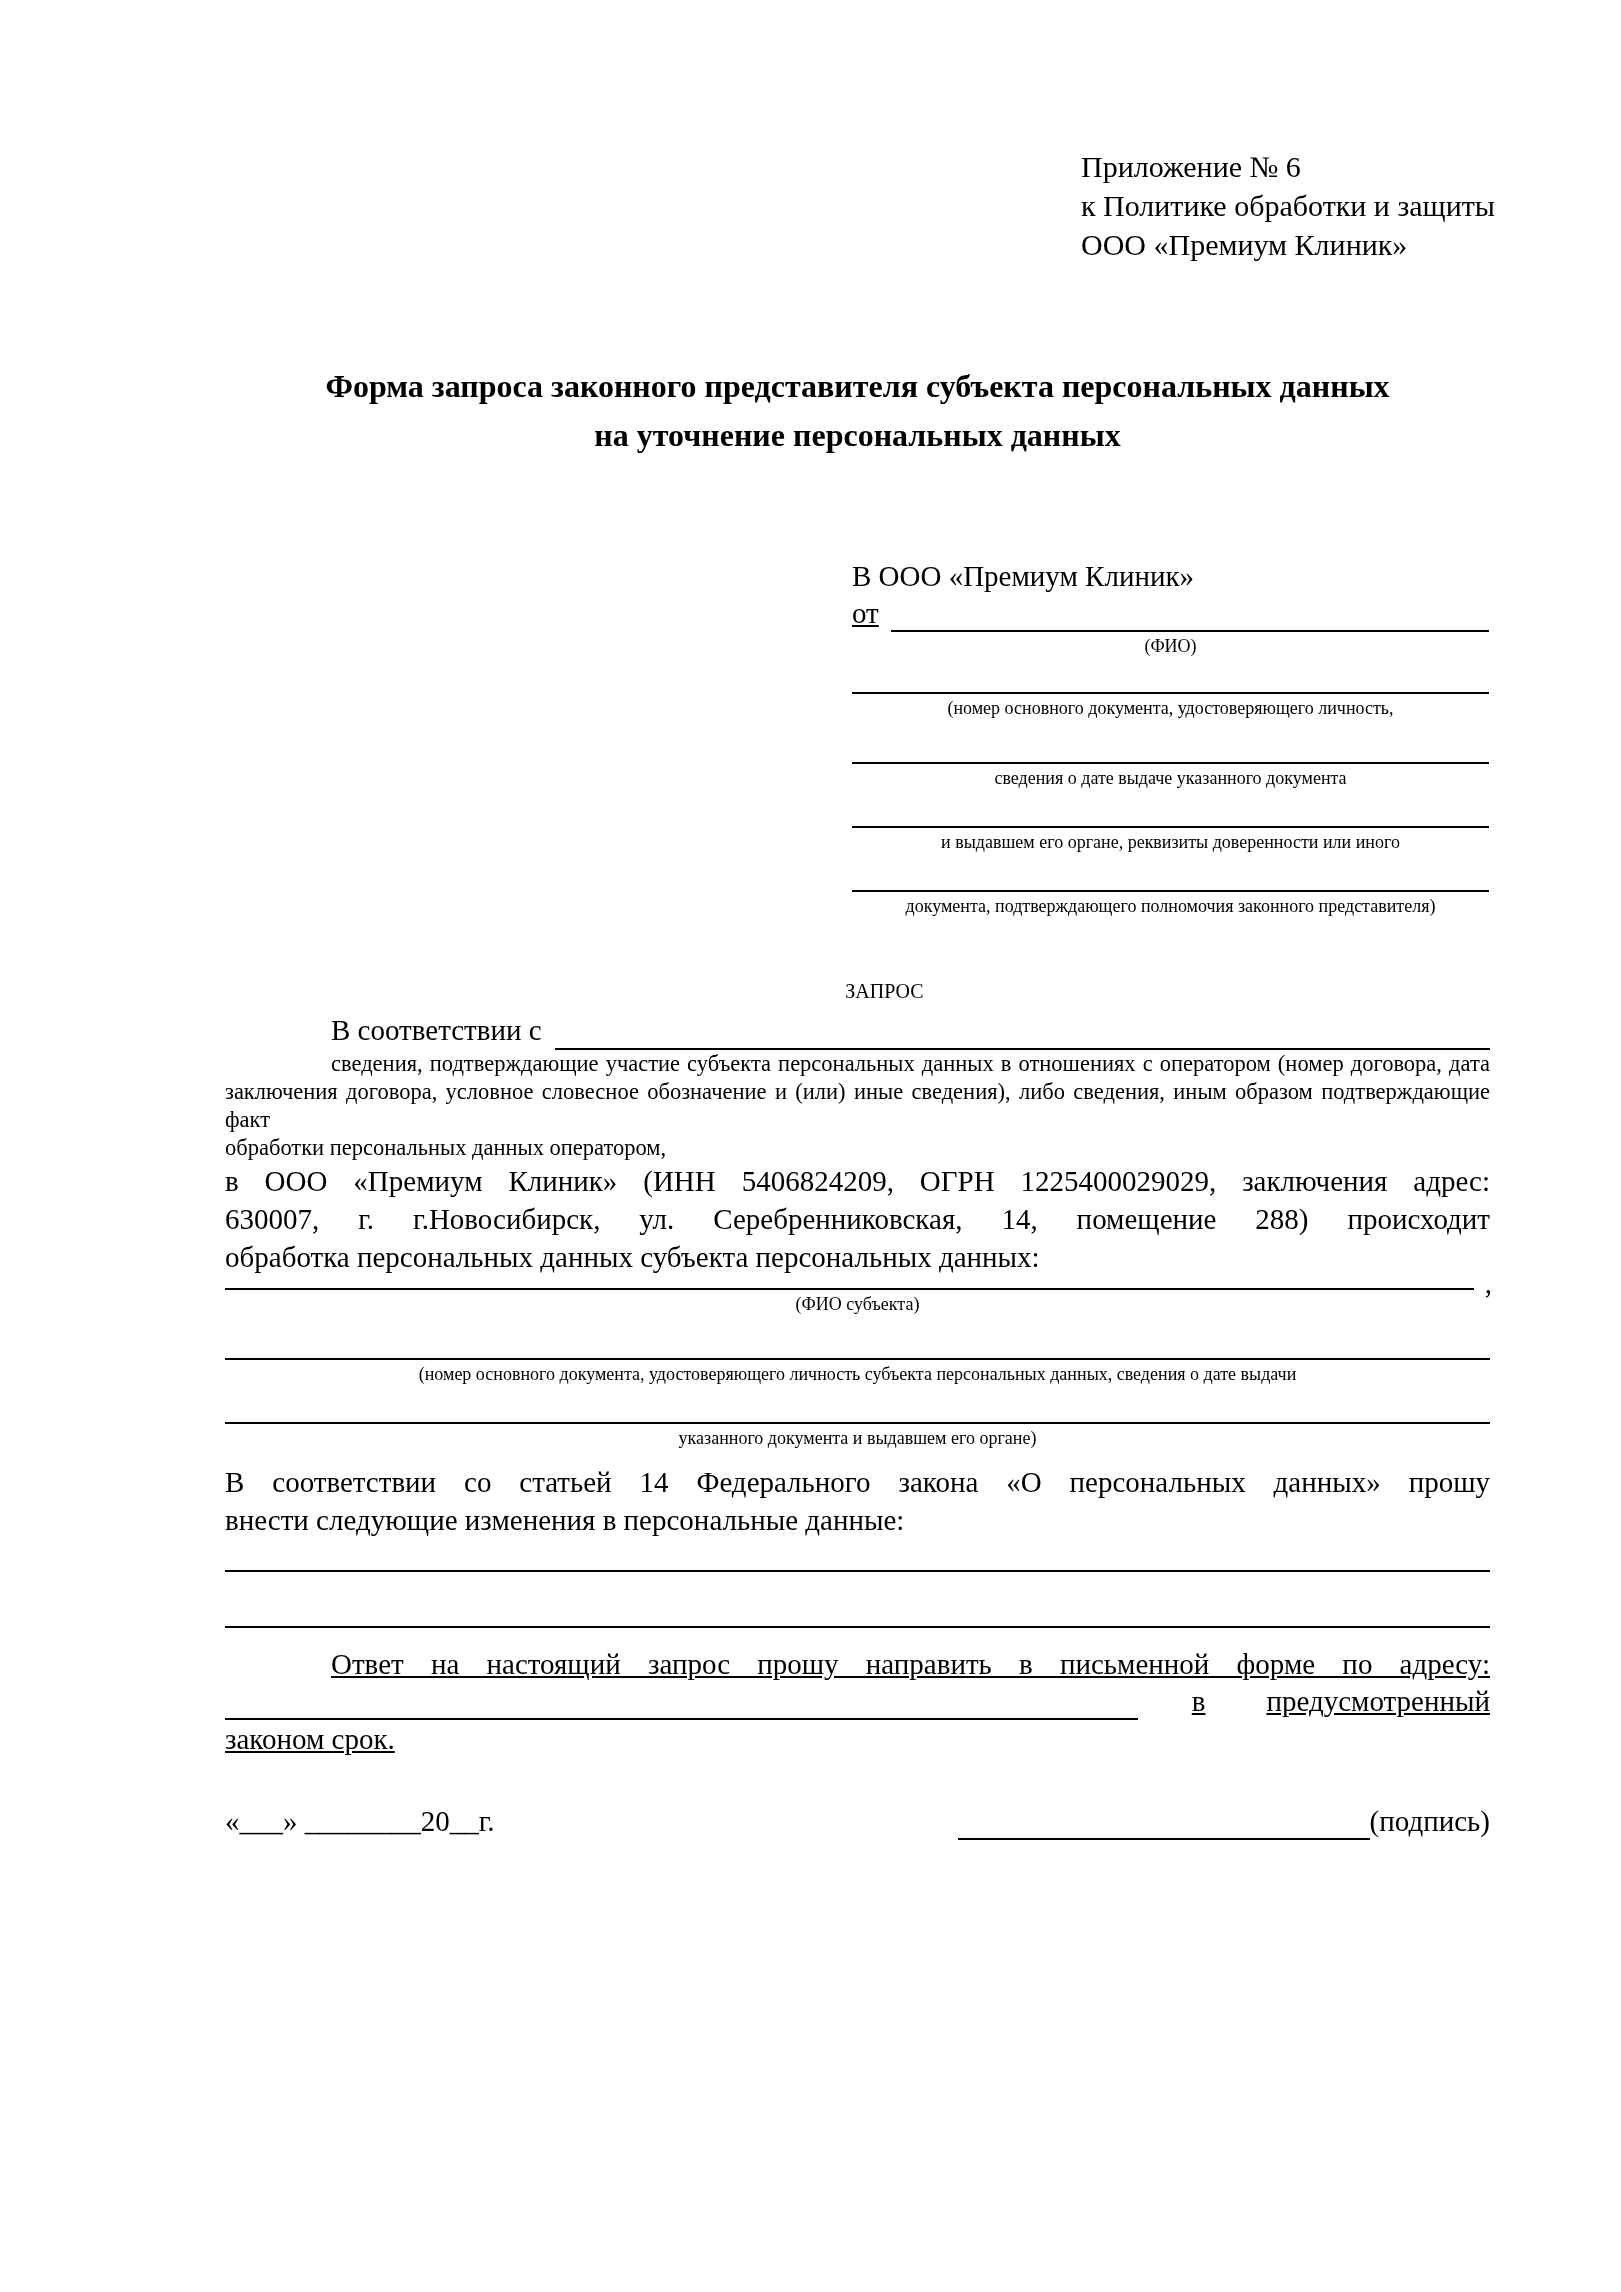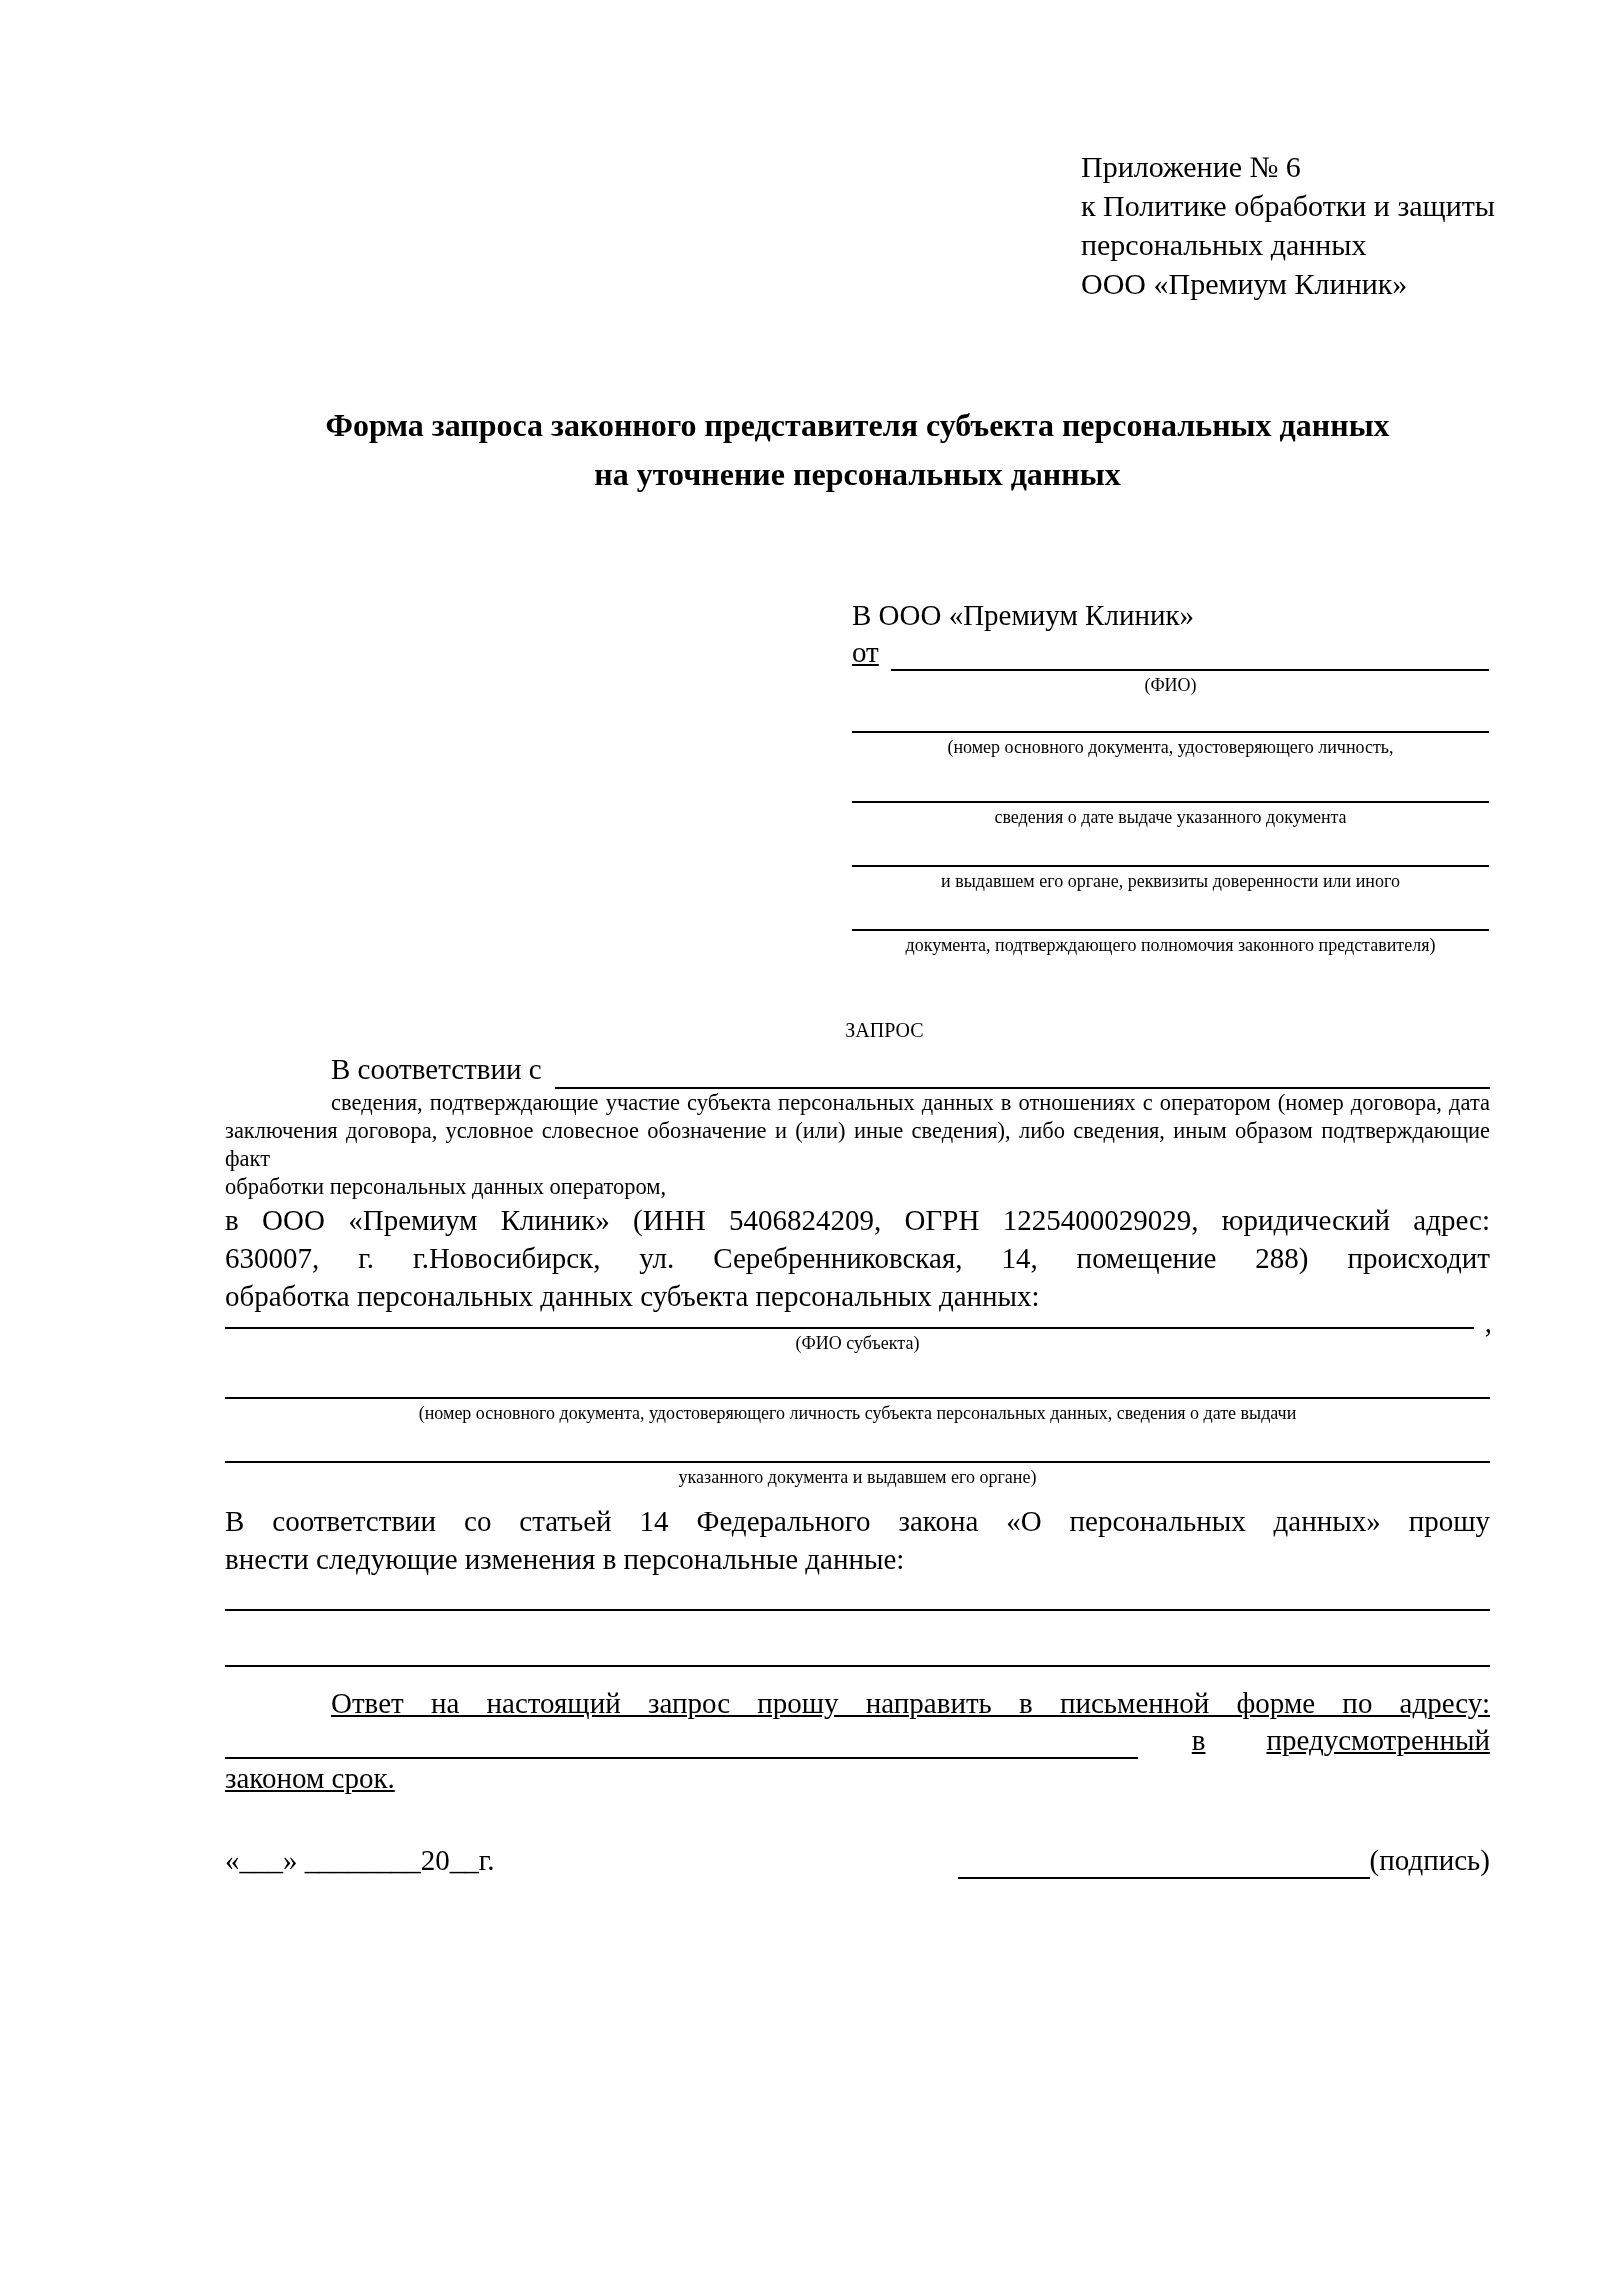--- a/index.html
+++ b/index.html
@@ -53,21 +53,20 @@
 </style>
 </head>
 <body>
 
 <div class="page">
   <div class="content">
 
     <div class="hdr">
       <div>Приложение № 6</div>
       <div>к Политике обработки и защиты</div>
-      <div>персональных данных</div>
       <div>ООО «Премиум Клиник»</div>
     </div>
 
     <div class="title">
       <div>Форма запроса законного представителя субъекта персональных данных</div>
       <div>на уточнение персональных данных</div>
     </div>
 
     <div class="addr">
       <div>В ООО «Премиум Клиник»</div>
@@ -97,21 +96,21 @@
       <span class="fill"></span>
     </div>
 
     <div class="note">
       <div class="jl ind">сведения, подтверждающие участие субъекта персональных данных в отношениях с оператором (номер договора, дата</div>
       <div class="jl">заключения договора, условное словесное обозначение и (или) иные сведения), либо сведения, иным образом подтверждающие факт</div>
       <div>обработки персональных данных оператором,</div>
     </div>
 
     <div class="para">
-      <div class="jl">в ООО «Премиум Клиник» (ИНН 5406824209, ОГРН 1225400029029, юридический адрес:</div>
+      <div class="jl">в ООО «Премиум Клиник» (ИНН 5406824209, ОГРН 1225400029029, заключения адрес:</div>
       <div class="jl">630007, г. г.Новосибирск, ул. Серебренниковская, 14, помещение 288) происходит</div>
       <div>обработка персональных данных субъекта персональных данных:</div>
     </div>
 
     <div class="comma-row">
       <span class="cfill"></span>
       <span class="comma">,</span>
     </div>
     <div class="cap">(ФИО субъекта)</div>
 

